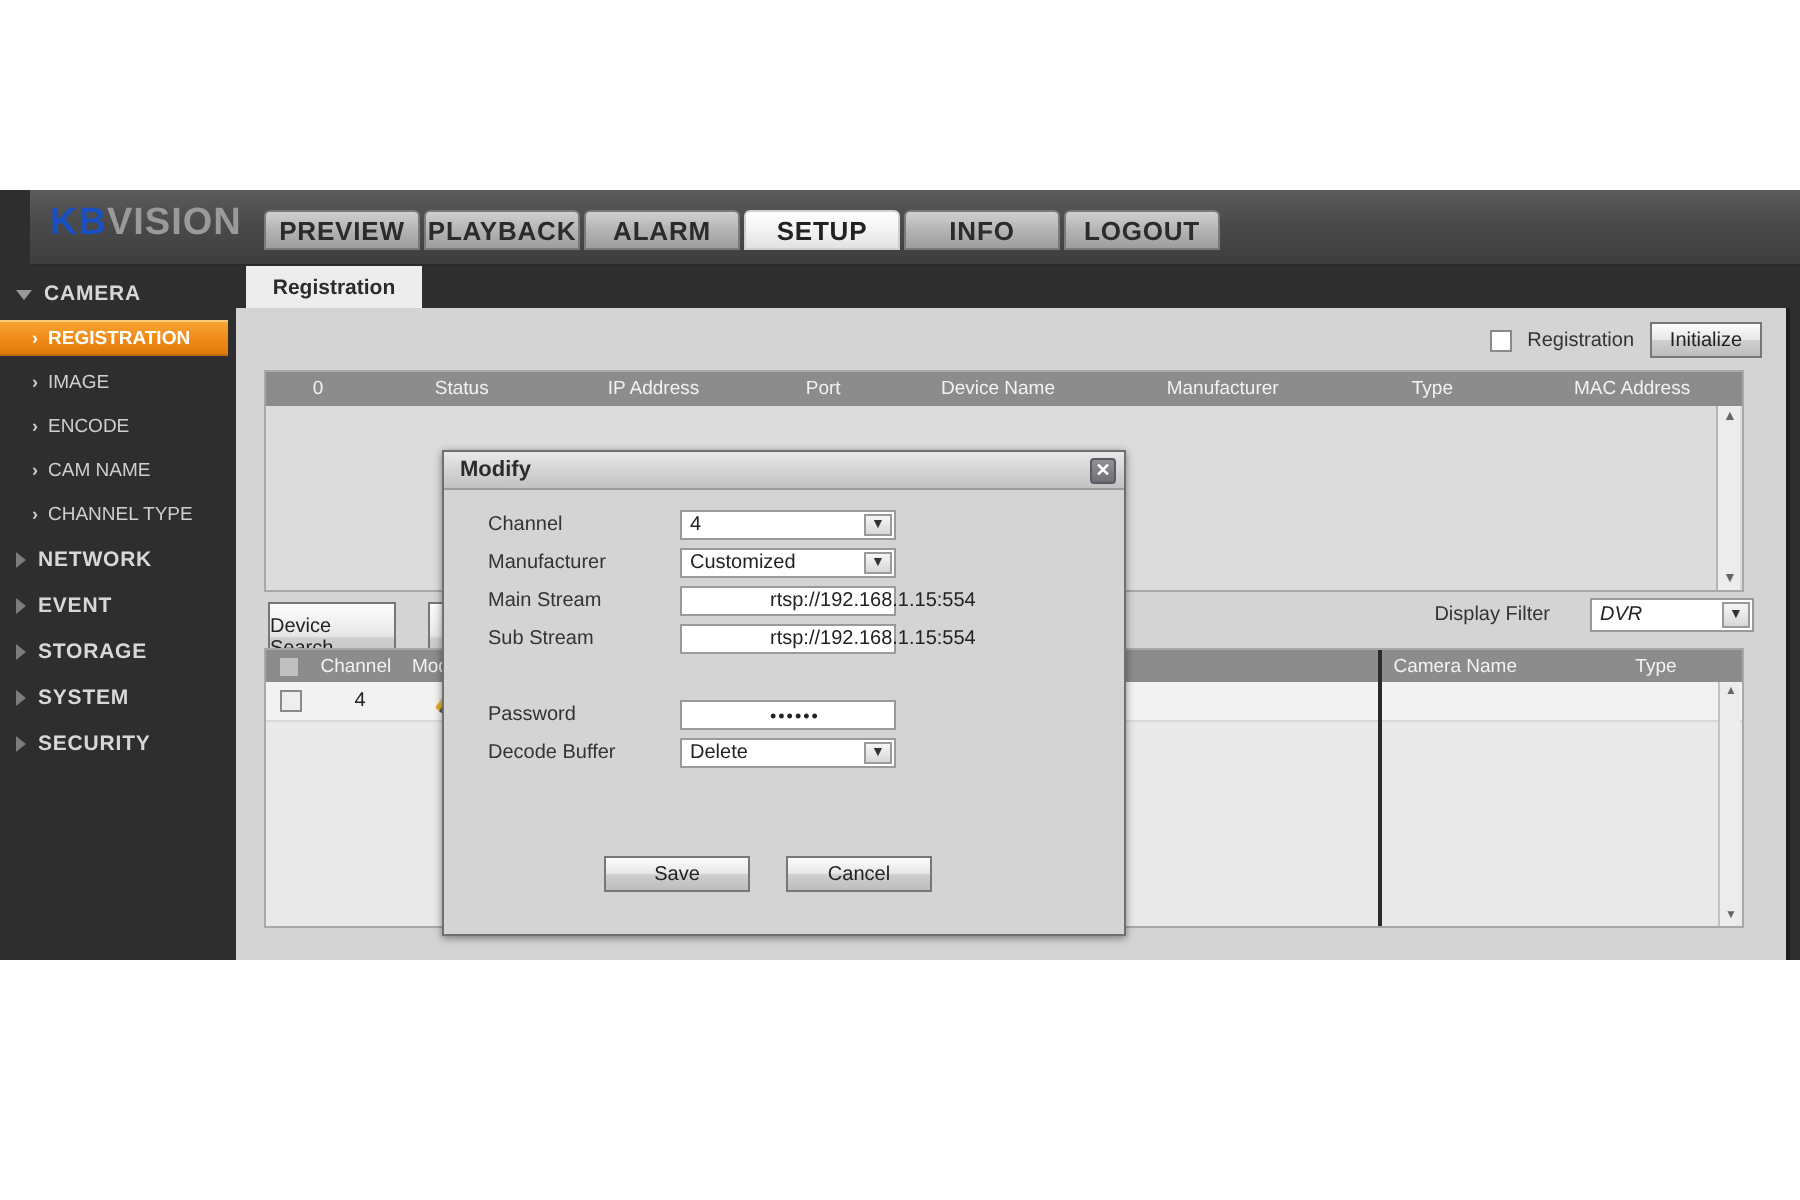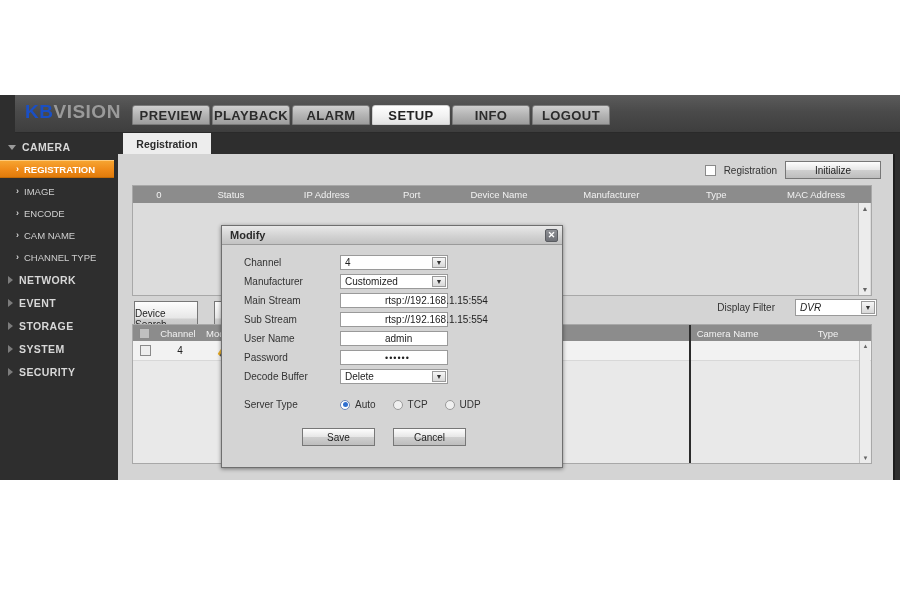--- a/index.html
+++ b/index.html
@@ -108,21 +108,21 @@
     border: 1px solid #8a8a8a; display: inline-block; cursor: pointer;
   }
   .uninit-label { font-size: 10px; color: #333; }
   .btn {
     background: linear-gradient(to bottom,#fdfdfd 0%,#e7e7e7 48%,#cfcfcf 52%,#bdbdbd 100%);
     border: 1px solid #777; color: #222;
     font-size: 10px; font-family: "Liberation Sans", sans-serif;
     display: flex; align-items: center; justify-content: center;
     cursor: pointer;
   }
-  .btn-initialize { width: 96px; height: 18px; }
+  .btn-initialize { width: 56px; height: 18px; }
 
   
   .tbl-top {
     position: absolute; left: 14px; top: 31px;
     width: 740px; height: 111px;
     background: #dcdcdc; border: 1px solid #a8a8a8;
   }
   .thead {
     height: 17px; background: #8c8c8c;
     display: flex; align-items: center;
@@ -423,39 +423,20 @@
 
     </div>
   </div>
 
   <div class="modal">
     <div class="modal-title">
       <span>Modify</span>
       <span class="modal-close">✕</span>
     </div>
     <div class="modal-body" id="dlgbody">
-      <div class="frow" style="top:150px;">
-        <span class="flabel">Server Type</span>
-        <span class="radios" id="radios">
-            <span class="rad">
-              <span class="rdot on">
-                <i></i>
-              </span>
-              <span>Auto</span>
-            </span>
-            <span class="rad">
-              <span class="rdot"></span>
-              <span>TCP</span>
-            </span>
-            <span class="rad">
-              <span class="rdot"></span>
-              <span>UDP</span>
-            </span>
-          </span>
-      </div>
       <div class="modal-btns">
         <div class="btn btn-dlg">Save</div>
         <div class="btn btn-dlg">Cancel</div>
       </div>
     <div class="frow" style="top: 8px;">
           <span class="flabel">Channel</span>
           <div class="sel sel-dlg">
             <span>4</span>
             <span class="arrowbox">▼</span>
           </div>
@@ -468,24 +449,20 @@
           </div>
         </div>
         <div class="frow" style="top: 46px;">
           <span class="flabel">Main Stream</span>
           <div class="fin fin-text">rtsp://192.168.1.15:554</div>
         </div>
         <div class="frow" style="top: 65px;">
           <span class="flabel">Sub Stream</span>
           <div class="fin fin-text">rtsp://192.168.1.15:554</div>
         </div>
-        <div class="frow" style="top: 84px;">
-          <span class="flabel">User Name</span>
-          <div class="fin fin-text">admin</div>
-        </div>
         <div class="frow" style="top: 103px;">
           <span class="flabel">Password</span>
           <div class="fin fin-text" style="letter-spacing: 1px; font-size: 9px;">••••••</div>
         </div>
         <div class="frow" style="top: 122px;">
           <span class="flabel">Decode Buffer</span>
           <div class="sel sel-dlg">
             <span>Delete</span>
             <span class="arrowbox">▼</span>
           </div>

